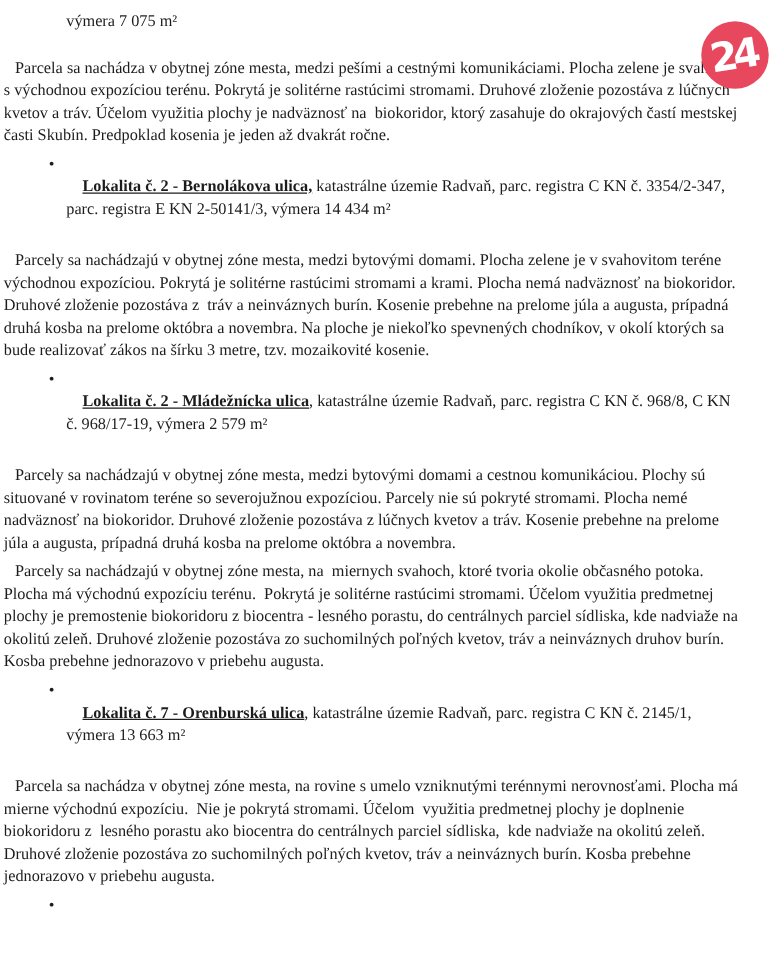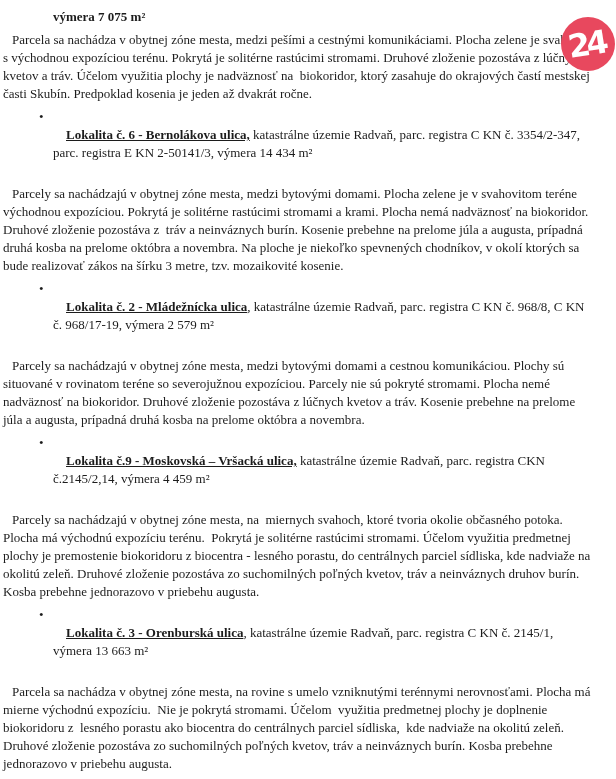--- a/index.html
+++ b/index.html
@@ -10,23 +10,22 @@
     box-sizing: border-box;
     background: #ffffff;
     color: #1c1c1c;
     font-family: "Liberation Serif", serif;
     font-size: 13px;
     line-height: 18px;
     padding: 8px 21px 0 3px;
     overflow: hidden;
   }
   .cont {
-    margin: 0 0 5px 50px;
+    margin: 0 0 19px 50px;
     white-space: pre-wrap;
-    font-weight: bold;
   }
   .para {
     margin: 5px 0;
     text-indent: 9px;
     white-space: pre-wrap;
   }
   .bullet {
     margin: 5px 0 5px 50px;
     position: relative;
     white-space: pre-wrap;
@@ -70,39 +69,36 @@
 
   <div class="logo" style="background: rgb(232, 72, 94);">
     <span style="color: rgb(255, 255, 255);">24</span>
   </div>
 
   <div class="cont">výmera 7 075 m²</div>
 
   <p class="para">Parcela sa nachádza v obytnej zóne mesta, medzi pešími a cestnými komunikáciami. Plocha zelene je svahovitá s východnou expozíciou terénu. Pokrytá je solitérne rastúcimi stromami. Druhové zloženie pozostáva z lúčnych kvetov a tráv. Účelom využitia plochy je nadväznosť na  biokoridor, ktorý zasahuje do okrajových častí mestskej časti Skubín. Predpoklad kosenia je jeden až dvakrát ročne.</p>
 
   <div class="bullet">
-    <span class="head">Lokalita č. 6 - Bernolákova ulica,</span><span> katastrálne územie Radvaň, parc. registra C KN č. 3354/2-347, parc. registra E KN 2-50141/3, výmera 14 434 m²</span>
+    <span class="head">Lokalita č. 2 - Bernolákova ulica,</span><span> katastrálne územie Radvaň, parc. registra C KN č. 3354/2-347, parc. registra E KN 2-50141/3, výmera 14 434 m²</span>
   </div>
 
   <p class="para">Parcely sa nachádzajú v obytnej zóne mesta, medzi bytovými domami. Plocha zelene je v svahovitom teréne východnou expozíciou. Pokrytá je solitérne rastúcimi stromami a krami. Plocha nemá nadväznosť na biokoridor. Druhové zloženie pozostáva z  tráv a neinváznych burín. Kosenie prebehne na prelome júla a augusta, prípadná druhá kosba na prelome októbra a novembra. Na ploche je niekoľko spevnených chodníkov, v okolí ktorých sa bude realizovať zákos na šírku 3 metre, tzv. mozaikovité kosenie.</p>
 
   <div class="bullet">
     <span class="head">Lokalita č. 2 - Mládežnícka ulica</span><span>, katastrálne územie Radvaň, parc. registra C KN č. 968/8, C KN č. 968/17-19, výmera 2 579 m²</span>
   </div>
 
   <p class="para">Parcely sa nachádzajú v obytnej zóne mesta, medzi bytovými domami a cestnou komunikáciou. Plochy sú situované v rovinatom teréne so severojužnou expozíciou. Parcely nie sú pokryté stromami. Plocha nemé nadväznosť na biokoridor. Druhové zloženie pozostáva z lúčnych kvetov a tráv. Kosenie prebehne na prelome júla a augusta, prípadná druhá kosba na prelome októbra a novembra.</p>
 
-  <div class="bullet">
-    <span class="head">Lokalita č.9 - Moskovská – Vršacká ulica,</span><span> katastrálne územie Radvaň, parc. registra CKN č.2145/2,14, výmera 4 459 m²</span>
-  </div>
 
   <p class="para">Parcely sa nachádzajú v obytnej zóne mesta, na  miernych svahoch, ktoré tvoria okolie občasného potoka. Plocha má východnú expozíciu terénu.  Pokrytá je solitérne rastúcimi stromami. Účelom využitia predmetnej plochy je premostenie biokoridoru z biocentra - lesného porastu, do centrálnych parciel sídliska, kde nadviaže na okolitú zeleň. Druhové zloženie pozostáva zo suchomilných poľných kvetov, tráv a neinváznych druhov burín. Kosba prebehne jednorazovo v priebehu augusta.</p>
 
   <div class="bullet">
-    <span class="head">Lokalita č. 3 - Orenburská ulica</span><span>, katastrálne územie Radvaň, parc. registra C KN č. 2145/1, výmera 13 663 m²</span>
+    <span class="head">Lokalita č. 7 - Orenburská ulica</span><span>, katastrálne územie Radvaň, parc. registra C KN č. 2145/1, výmera 13 663 m²</span>
   </div>
 
   <p class="para">Parcela sa nachádza v obytnej zóne mesta, na rovine s umelo vzniknutými terénnymi nerovnosťami. Plocha má mierne východnú expozíciu.  Nie je pokrytá stromami. Účelom  využitia predmetnej plochy je doplnenie biokoridoru z  lesného porastu ako biocentra do centrálnych parciel sídliska,  kde nadviaže na okolitú zeleň. Druhové zloženie pozostáva zo suchomilných poľných kvetov, tráv a neinváznych burín. Kosba prebehne jednorazovo v priebehu augusta.</p>
 
   <div class="bullet">
     
   </div>
 
 </div>
 

